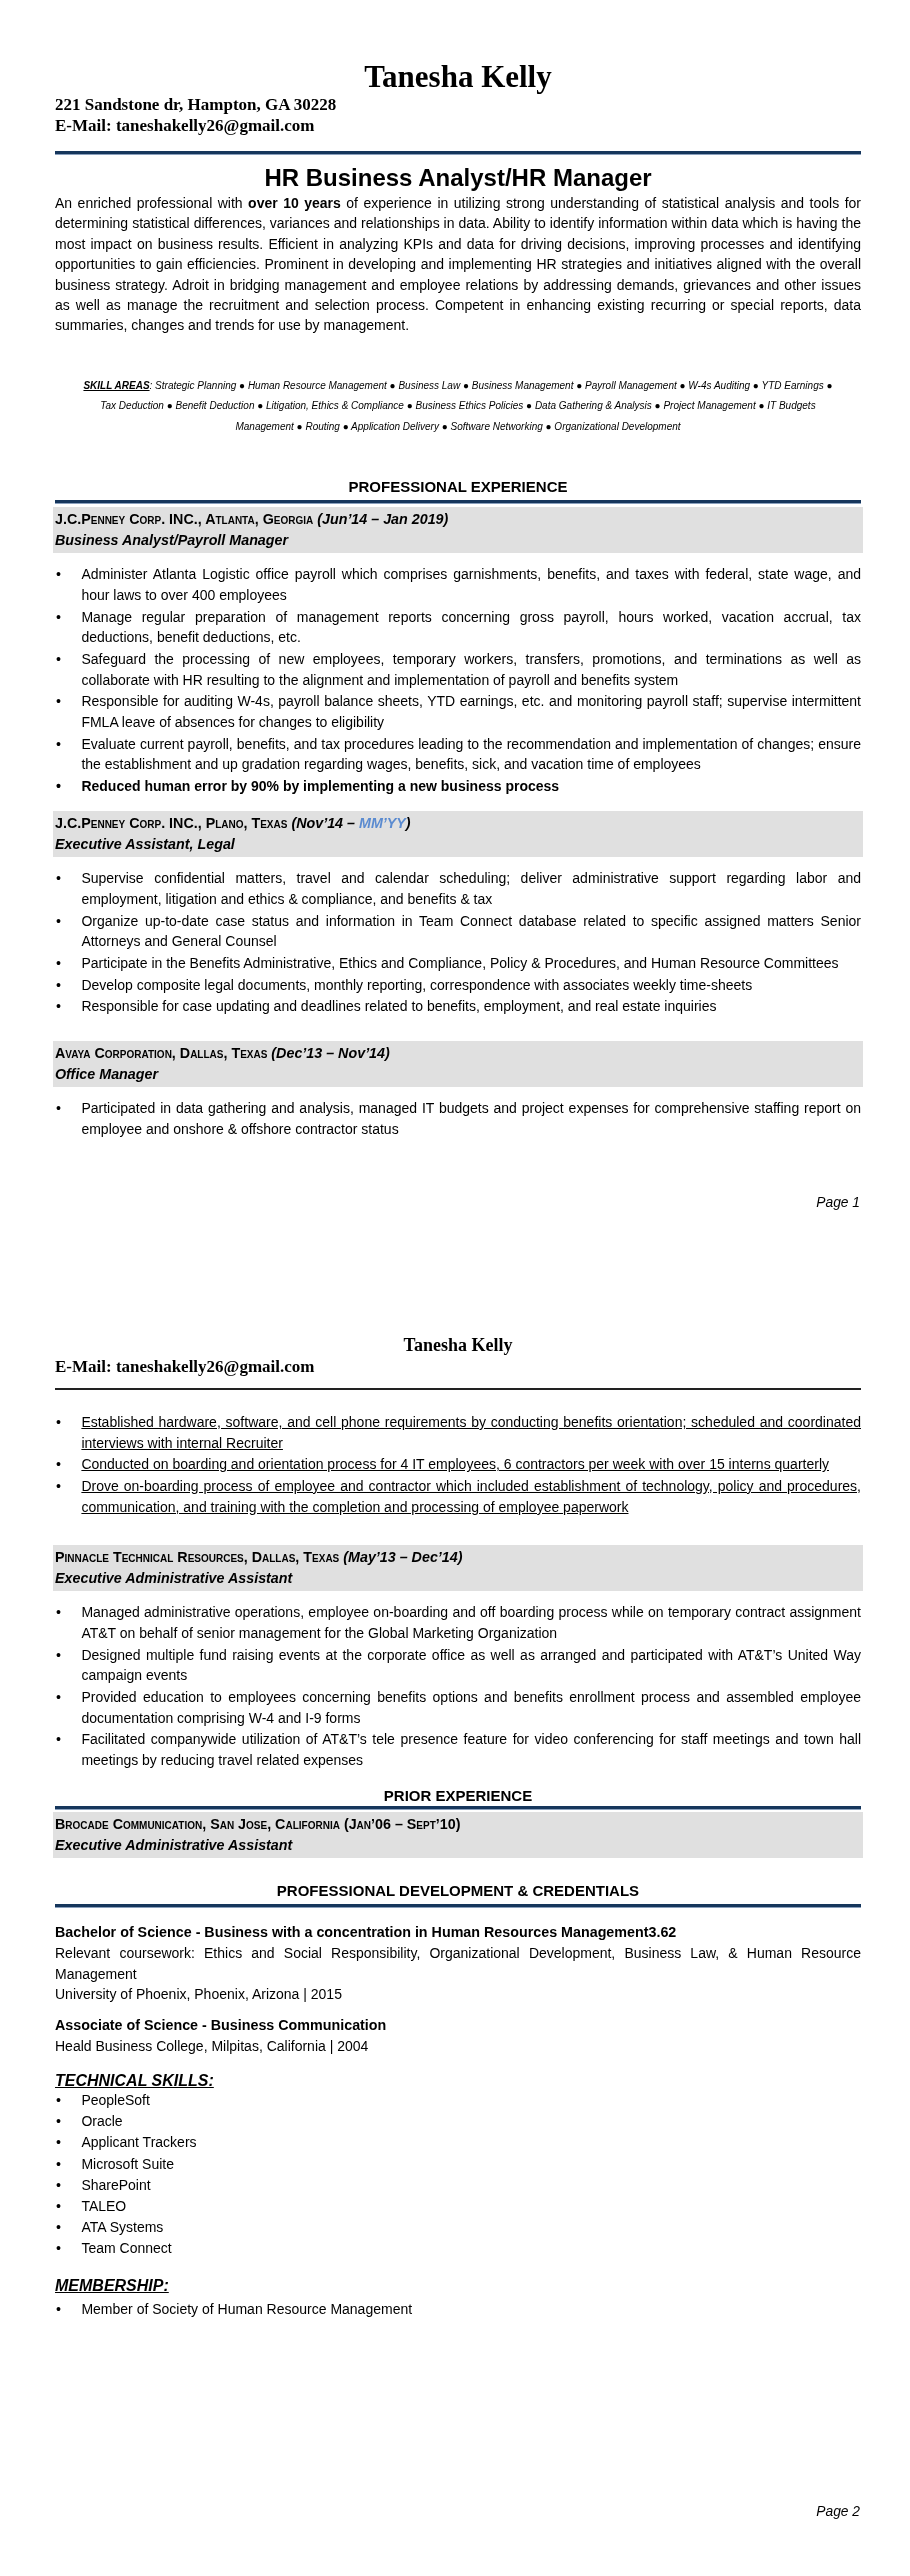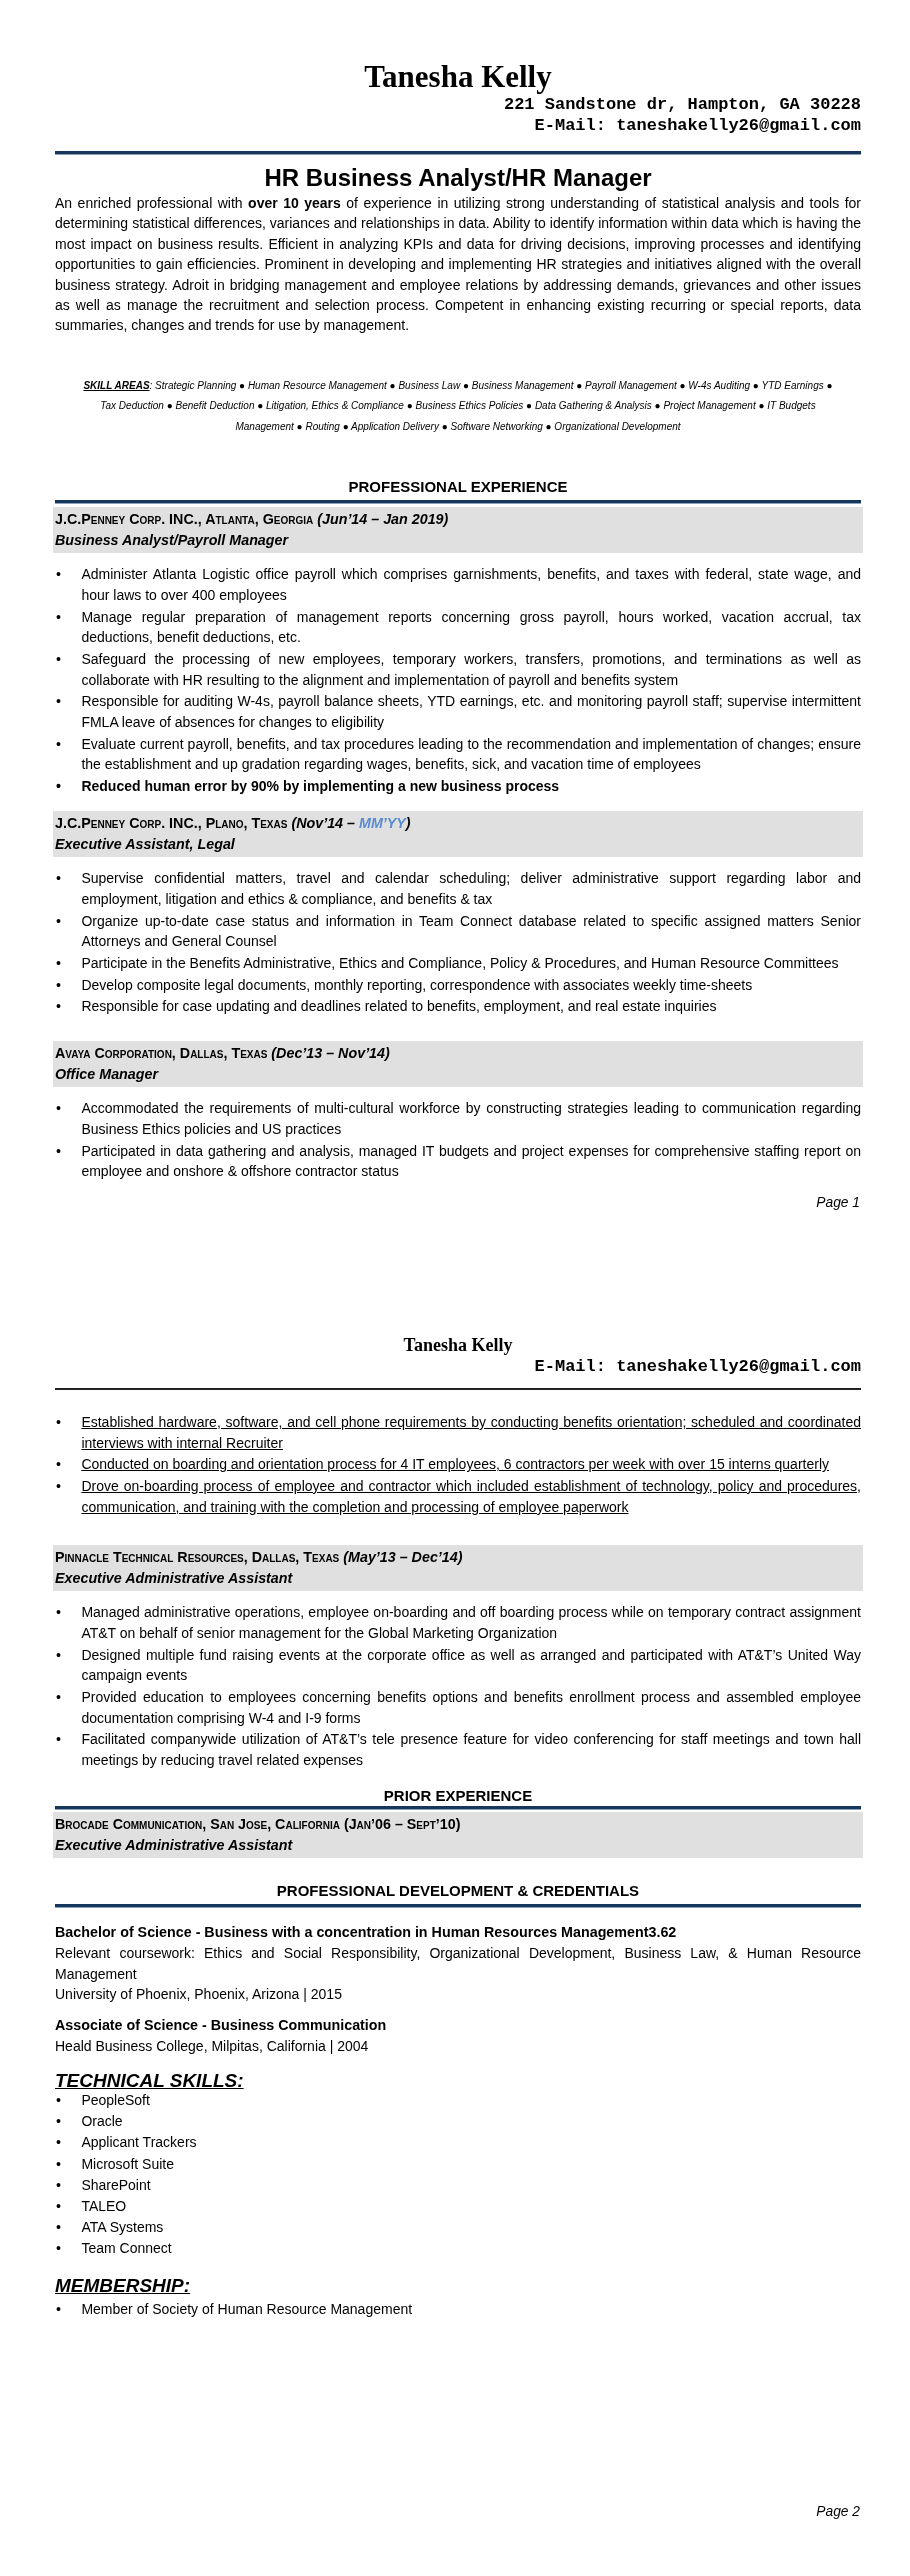--- a/index.html
+++ b/index.html
@@ -3,21 +3,21 @@
 <meta charset="utf-8">
 <style>
   html, body { margin: 0; padding: 0; background: #ffffff; }
   body { width: 911px; height: 2576px; position: relative; color: #000; font-family: "Liberation Sans", sans-serif; }
   .page { position: absolute; left: 0; width: 911px; }
   .page1 { top: 0; height: 1288px; }
   .page2 { top: 1288px; height: 1288px; }
   .content { position: absolute; left: 55px; width: 806px; }
 
   .name-big { font-family: "Liberation Serif", serif; font-weight: bold; font-size: 31px; text-align: center; line-height: 35px; }
-  .contact { font-family: Liberation Mono, monospace; font-weight: bold; font-size: 17px; text-align: right; line-height: 21px; }
+  .contact { font-family: Liberation Serif, serif; font-weight: bold; font-size: 17px; text-align: left; line-height: 21px; }
   .name-small { font-family: "Liberation Serif", serif; font-weight: bold; font-size: 18px; text-align: center; line-height: 22px; }
 
   .rule-blue { height: 2.8px; background: #16365c; border-bottom: 0.6px solid #8aa0bd; }
   .rule-black { height: 1.7px; background: #222; }
 
   .headline { font-weight: bold; font-size: 24px; text-align: center; line-height: 29px; }
   .summary { font-size: 14px; line-height: 20.4px; text-align: justify; }
   .skills { font-size: 10px; line-height: 20.4px; text-align: center; font-style: italic; padding: 0 22px; }
   .skills .lbl { font-weight: bold; text-decoration: underline; }
 
@@ -34,21 +34,21 @@
   ul.bul { list-style: none; margin: 0; padding: 0; }
   ul.bul li { position: relative; padding-left: 26.4px; font-size: 14px; line-height: 20.6px; text-align: justify; margin-bottom: 1.1px; }
   ul.bul li::before { content: "\2022"; position: absolute; left: 1.1px; top: 0; font-size: 14.3px; }
   ul.bul li.strong { font-weight: bold; text-align: left; }
   ul.bul li.left { text-align: left; }
 
   .pagenum { position: absolute; right: 51px; font-style: italic; font-size: 13.8px; }
 
   .edu-title { font-weight: bold; font-size: 14.3px; line-height: 21px; }
   .edu-text { font-size: 14px; line-height: 20.6px; text-align: justify; }
-  .sub-hd { font-weight: bold; font-style: italic; text-decoration: underline; font-size: 19px; line-height: 19px; }
+  .sub-hd { font-weight: bold; font-style: italic; text-decoration: underline; font-size: 16px; line-height: 19px; }
   ul.simple li { margin-bottom: 0.6px; line-height: 20.6px; }
 </style>
 </head>
 <body>
 
 <div class="page page1">
   <div class="content" style="top:59px;">
     <div class="name-big">Tanesha Kelly</div>
     <div class="contact">221 Sandstone dr, Hampton, GA 30228</div>
     <div class="contact">E-Mail: taneshakelly26@gmail.com</div>
@@ -97,21 +97,20 @@
       <li class="left">Responsible for case updating and deadlines related to benefits, employment, and real estate inquiries</li>
     </ul>
   </div>
 
   <div class="content" style="top:1041px;">
     <div class="job-band">
       <div class="job-line1"><span class="sc">Avaya Corporation, Dallas, Texas</span> <span class="dates">(Dec’13 – Nov’14)</span></div>
       <div class="job-title">Office Manager</div>
     </div>
     <ul class="bul" style="margin-top:11px;">
-      <li>Accommodated the requirements of multi-cultural workforce by constructing strategies leading to communication regarding Business Ethics policies and US practices</li>
       <li>Participated in data gathering and analysis, managed IT budgets and project expenses for comprehensive staffing report on employee and onshore &amp; offshore contractor status</li>
     </ul>
   </div>
 
   <div class="pagenum" style="top:1195px;">Page 1</div>
 </div>
 
 <div class="page page2">
   <div class="content" style="top:46px;">
     <div class="name-small">Tanesha Kelly</div>

